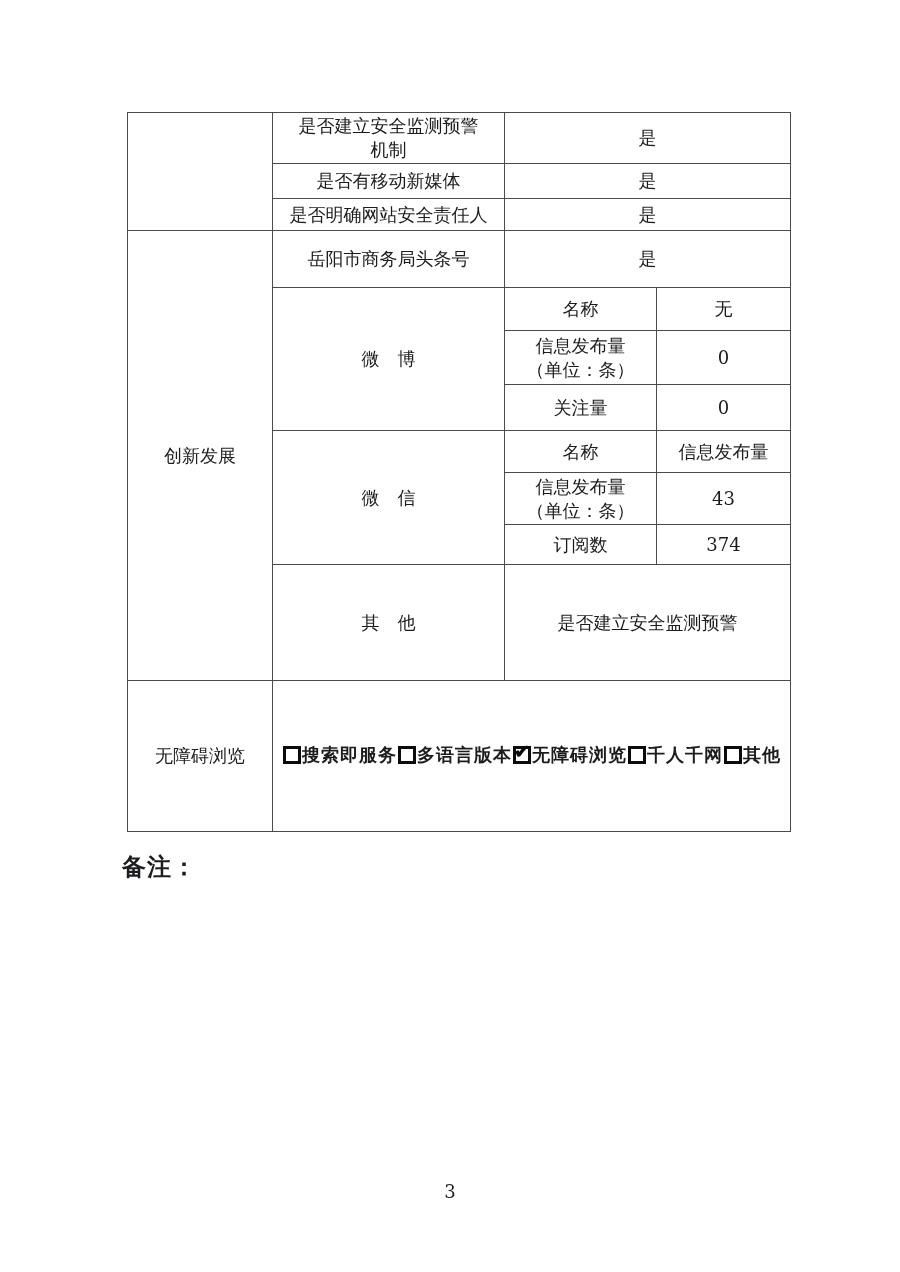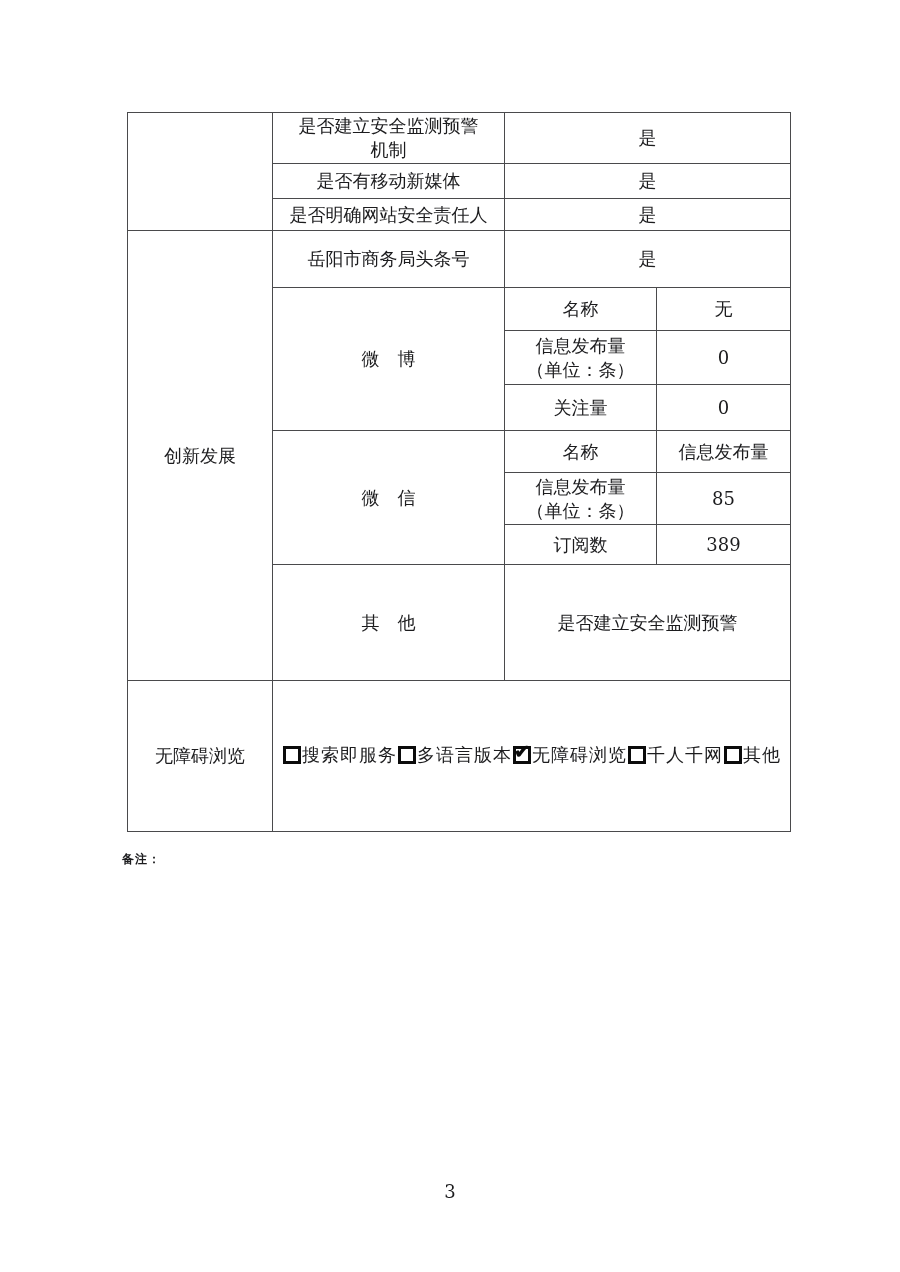--- a/index.html
+++ b/index.html
@@ -17,35 +17,35 @@
     text-align:center;vertical-align:middle;
     font-size:18px;line-height:24px;
     padding:0;white-space:pre-line;
     overflow:hidden;
   }
   .h51{height:51px}.h35{height:35px}.h32{height:32px}.h57{height:57px}
   .h43{height:43px}.h54{height:54px}.h46{height:46px}.h42{height:42px}
   .h52{height:52px}.h40{height:40px}.h99{height:116px}.h151{height:151px}
   .innov-line{
     display:inline-block;transform:translateY(-13px);
-    letter-spacing:1px;white-space:nowrap;
+    letter-spacing:1px;white-space:nowrap;font-weight:bold;
   }
   .cb{
     display:inline-block;width:12px;height:12px;
     border:3px solid #0b0b0b;margin:0 1px;
     vertical-align:-3px;position:relative;background:#fff;
   }
   .cb.checked::after{
     content:"✔";position:absolute;left:-2px;top:-7px;
     font-size:19px;font-weight:bold;color:#0b0b0b;line-height:1;
   }
   .opt-label{letter-spacing:1px;}
   .notes{
     position:absolute;left:122px;top:851px;
-    font-size:12px;font-weight:bold;letter-spacing:1px;
+    font-size:24px;font-weight:bold;letter-spacing:1px;
   }
   .page-number{
     position:absolute;left:0;right:0;top:1181px;
     text-align:center;font-size:18px;
   }
 </style>
 </head>
 <body>
 
 <div class="page">
@@ -94,25 +94,25 @@
         <td>0</td>
       </tr>
       <tr class="h42">
         <td rowspan="3">微　信</td>
         <td>名称</td>
         <td>信息发布量</td>
       </tr>
       <tr class="h52">
         <td>信息发布量
 （单位：条）</td>
-        <td>85</td>
+        <td>43</td>
       </tr>
       <tr class="h40">
         <td>订阅数</td>
-        <td>389</td>
+        <td>374</td>
       </tr>
       <tr class="h99">
         <td>其　他</td>
         <td colspan="2">是否建立安全监测预警</td>
       </tr>
 
       <tr class="h151">
         <td>无障碍浏览</td>
         <td colspan="3">
           <span class="innov-line"><span class="cb"></span><span class="opt-label">搜索即服务</span><span class="cb"></span><span class="opt-label">多语言版本</span><span class="cb checked"></span><span class="opt-label">无障碍浏览</span><span class="cb"></span><span class="opt-label">千人千网</span><span class="cb"></span><span class="opt-label">其他</span></span>

